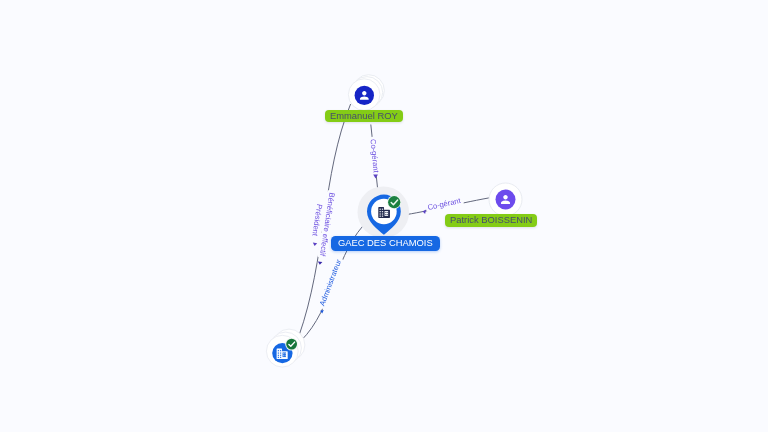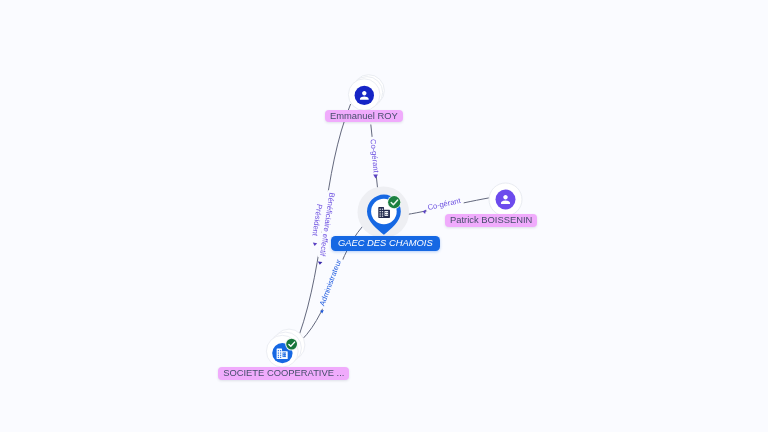--- a/index.html
+++ b/index.html
@@ -5,21 +5,21 @@
 <style>
   html,body{margin:0;padding:0;}
   body{width:768px;height:432px;overflow:hidden;background:#fafbff;
        font-family:"Liberation Sans",sans-serif;}
   #stage{position:relative;width:768px;height:432px;background:#fafbff;}
   svg.layer{position:absolute;left:0;top:0;width:768px;height:432px;overflow:visible;}
   .edge-path{fill:none;stroke:#63687d;stroke-width:1;}
   .edge-label{font-family:"Liberation Sans",sans-serif;font-size:7.6px;}
   .edge-label-bg{font-family:"Liberation Sans",sans-serif;font-size:7.6px;fill:none;stroke:#fafbff;stroke-width:5.5;stroke-linejoin:round;}
   .node-label{
-    position:absolute;background:#f0abfc;color:#464e6c;border-radius:4px;
+    position:absolute;background:#84cc16;color:#464e6c;border-radius:4px;
     font-size:9.4px;line-height:12.6px;padding:0 5px;white-space:nowrap;
     box-shadow:0 1px 2.5px rgba(70,76,100,.15);
   }
   .node-label.sel{background:#1668e3;color:#fff;padding:0 7.2px;line-height:14.6px;
     border-radius:4.5px;box-shadow:0 1px 3px rgba(22,104,227,.3);}
 </style>
 </head>
 <body>
 
 <div id="stage">
@@ -142,21 +142,20 @@
         <rect x="19.4" y="10.9" width="1.5" height="2.2"></rect>
         <rect x="19.4" y="15.5" width="1.5" height="2.2"></rect>
       </g>
     </g>
     <g>
       <circle cx="291.6" cy="344.1" r="6.4" fill="#f1f8f2"></circle>
       <circle cx="291.6" cy="344.1" r="5.4" fill="#17763a"></circle>
       <path d="M288.9 344.4l1.9 1.9 3.8 -4.2" fill="none" stroke="#ffffff" stroke-width="1.4" stroke-linecap="round" stroke-linejoin="round"></path>
     </g>
   </svg>
-  <div class="node-label" style="left:218.2px;top:367.1px;">SOCIETE COOPERATIVE ...</div>
 
   <svg class="layer" viewBox="0 0 768 432">
     <circle cx="383.3" cy="212.2" r="25.8" fill="#eeeff3"></circle>
     <path d="M383.9 194.6 A 16.9 16.9 0 0 0 367.0 211.5 C 367.0 221.6 377.5 229.4 383.9 234.8 C 390.3 229.4 400.8 221.6 400.8 211.5 A 16.9 16.9 0 0 0 383.9 194.6 Z" fill="#1668e3"></path>
     <circle cx="383.9" cy="211.5" r="12.8" fill="#ffffff"></circle>
     <g transform="translate(378.3,207.0) scale(0.4537)">
       <path fill="#232a4e" d="M0 1.3 A1.3 1.3 0 0 1 1.3 0 H11.3 A1.3 1.3 0 0 1 12.6 1.3 V6.1 H24.4 A1.3 1.3 0 0 1 25.7 7.4 V22.7 A1.3 1.3 0 0 1 24.4 24 H1.3 A1.3 1.3 0 0 1 0 22.7 Z"></path>
       <g fill="#f7f9fd">
         <rect x="2.7" y="3.6" width="2.9" height="2.5"></rect>
         <rect x="7.8" y="3.6" width="2.9" height="2.5"></rect>
@@ -174,15 +173,15 @@
         <rect x="19.4" y="10.9" width="1.5" height="2.2"></rect>
         <rect x="19.4" y="15.5" width="1.5" height="2.2"></rect>
       </g>
     </g>
     <g>
       <circle cx="394.2" cy="202.2" r="6.9" fill="#e9f5ec"></circle>
       <circle cx="394.2" cy="202.2" r="6.1" fill="#1b8040"></circle>
       <path d="M391.2 202.5l2.2 2.2 4.2 -4.7" fill="none" stroke="#eaf7ee" stroke-width="1.5" stroke-linecap="round" stroke-linejoin="round"></path>
     </g>
   </svg>
-  <div class="node-label sel" style="left:330.7px;top:236.2px;font-style:italic;">GAEC DES CHAMOIS</div>
+  <div class="node-label sel" style="left:330.7px;top:236.2px;">GAEC DES CHAMOIS</div>
 
 </div>
 
 </body></html>

